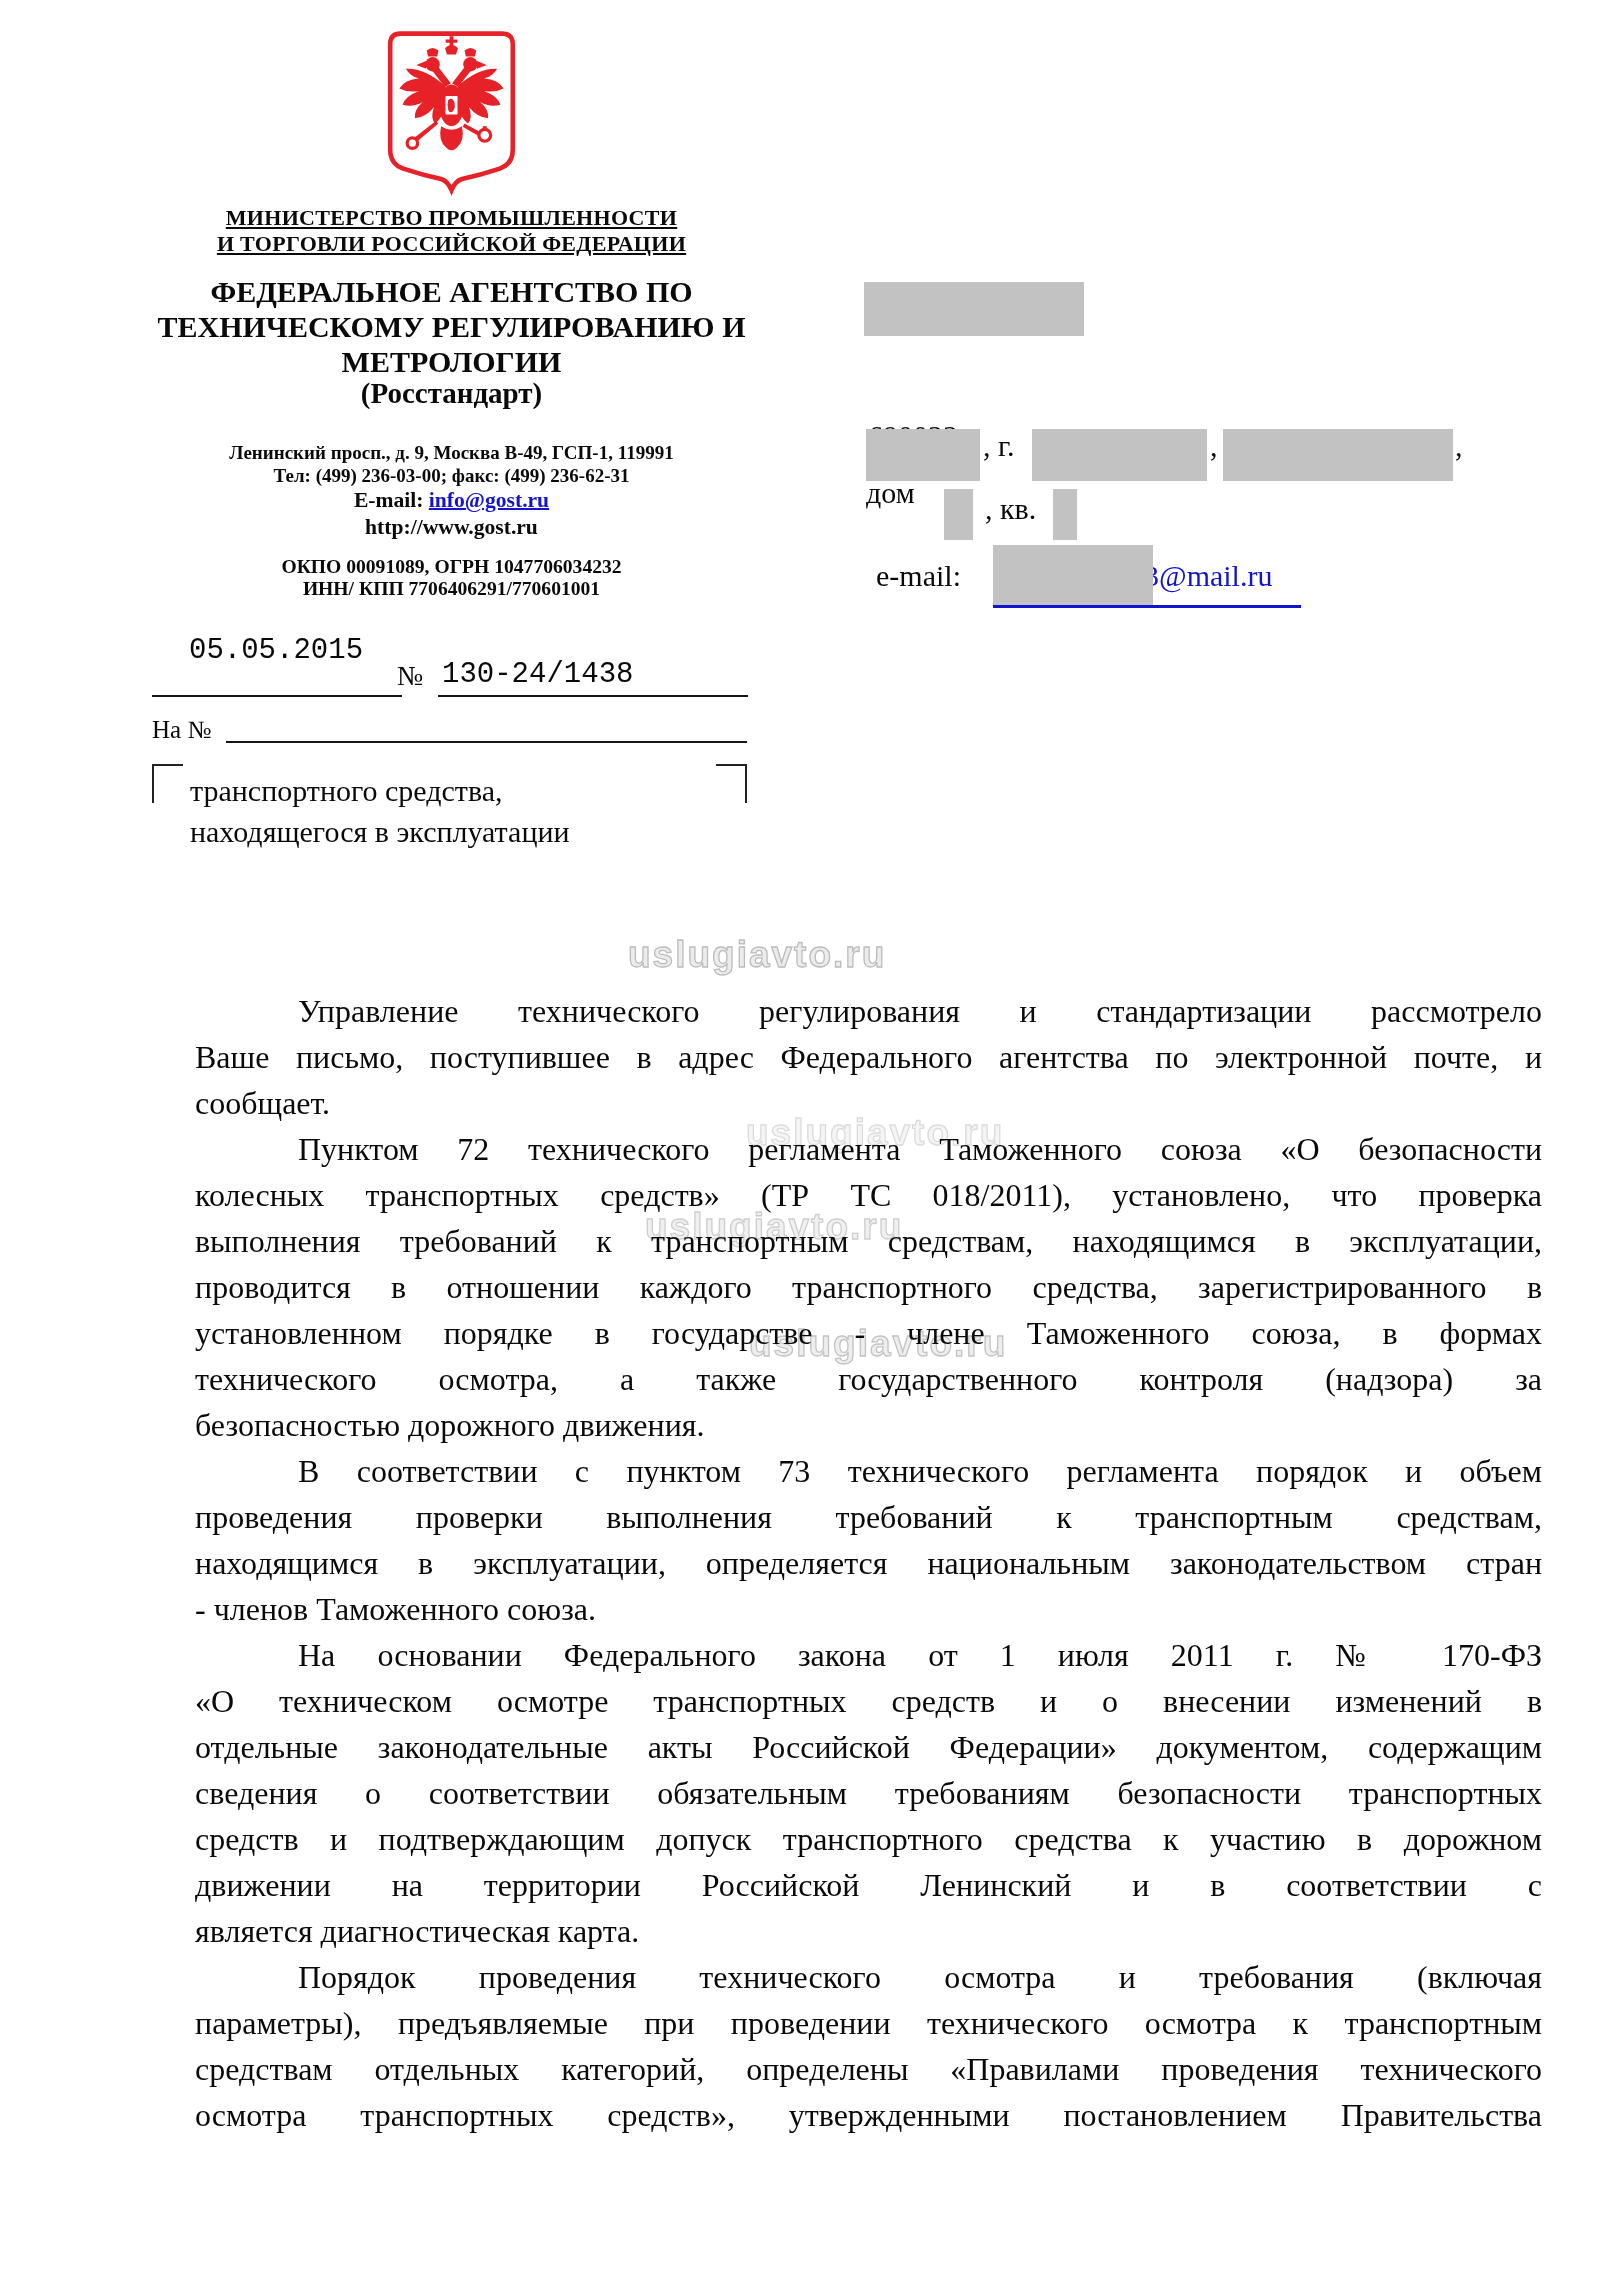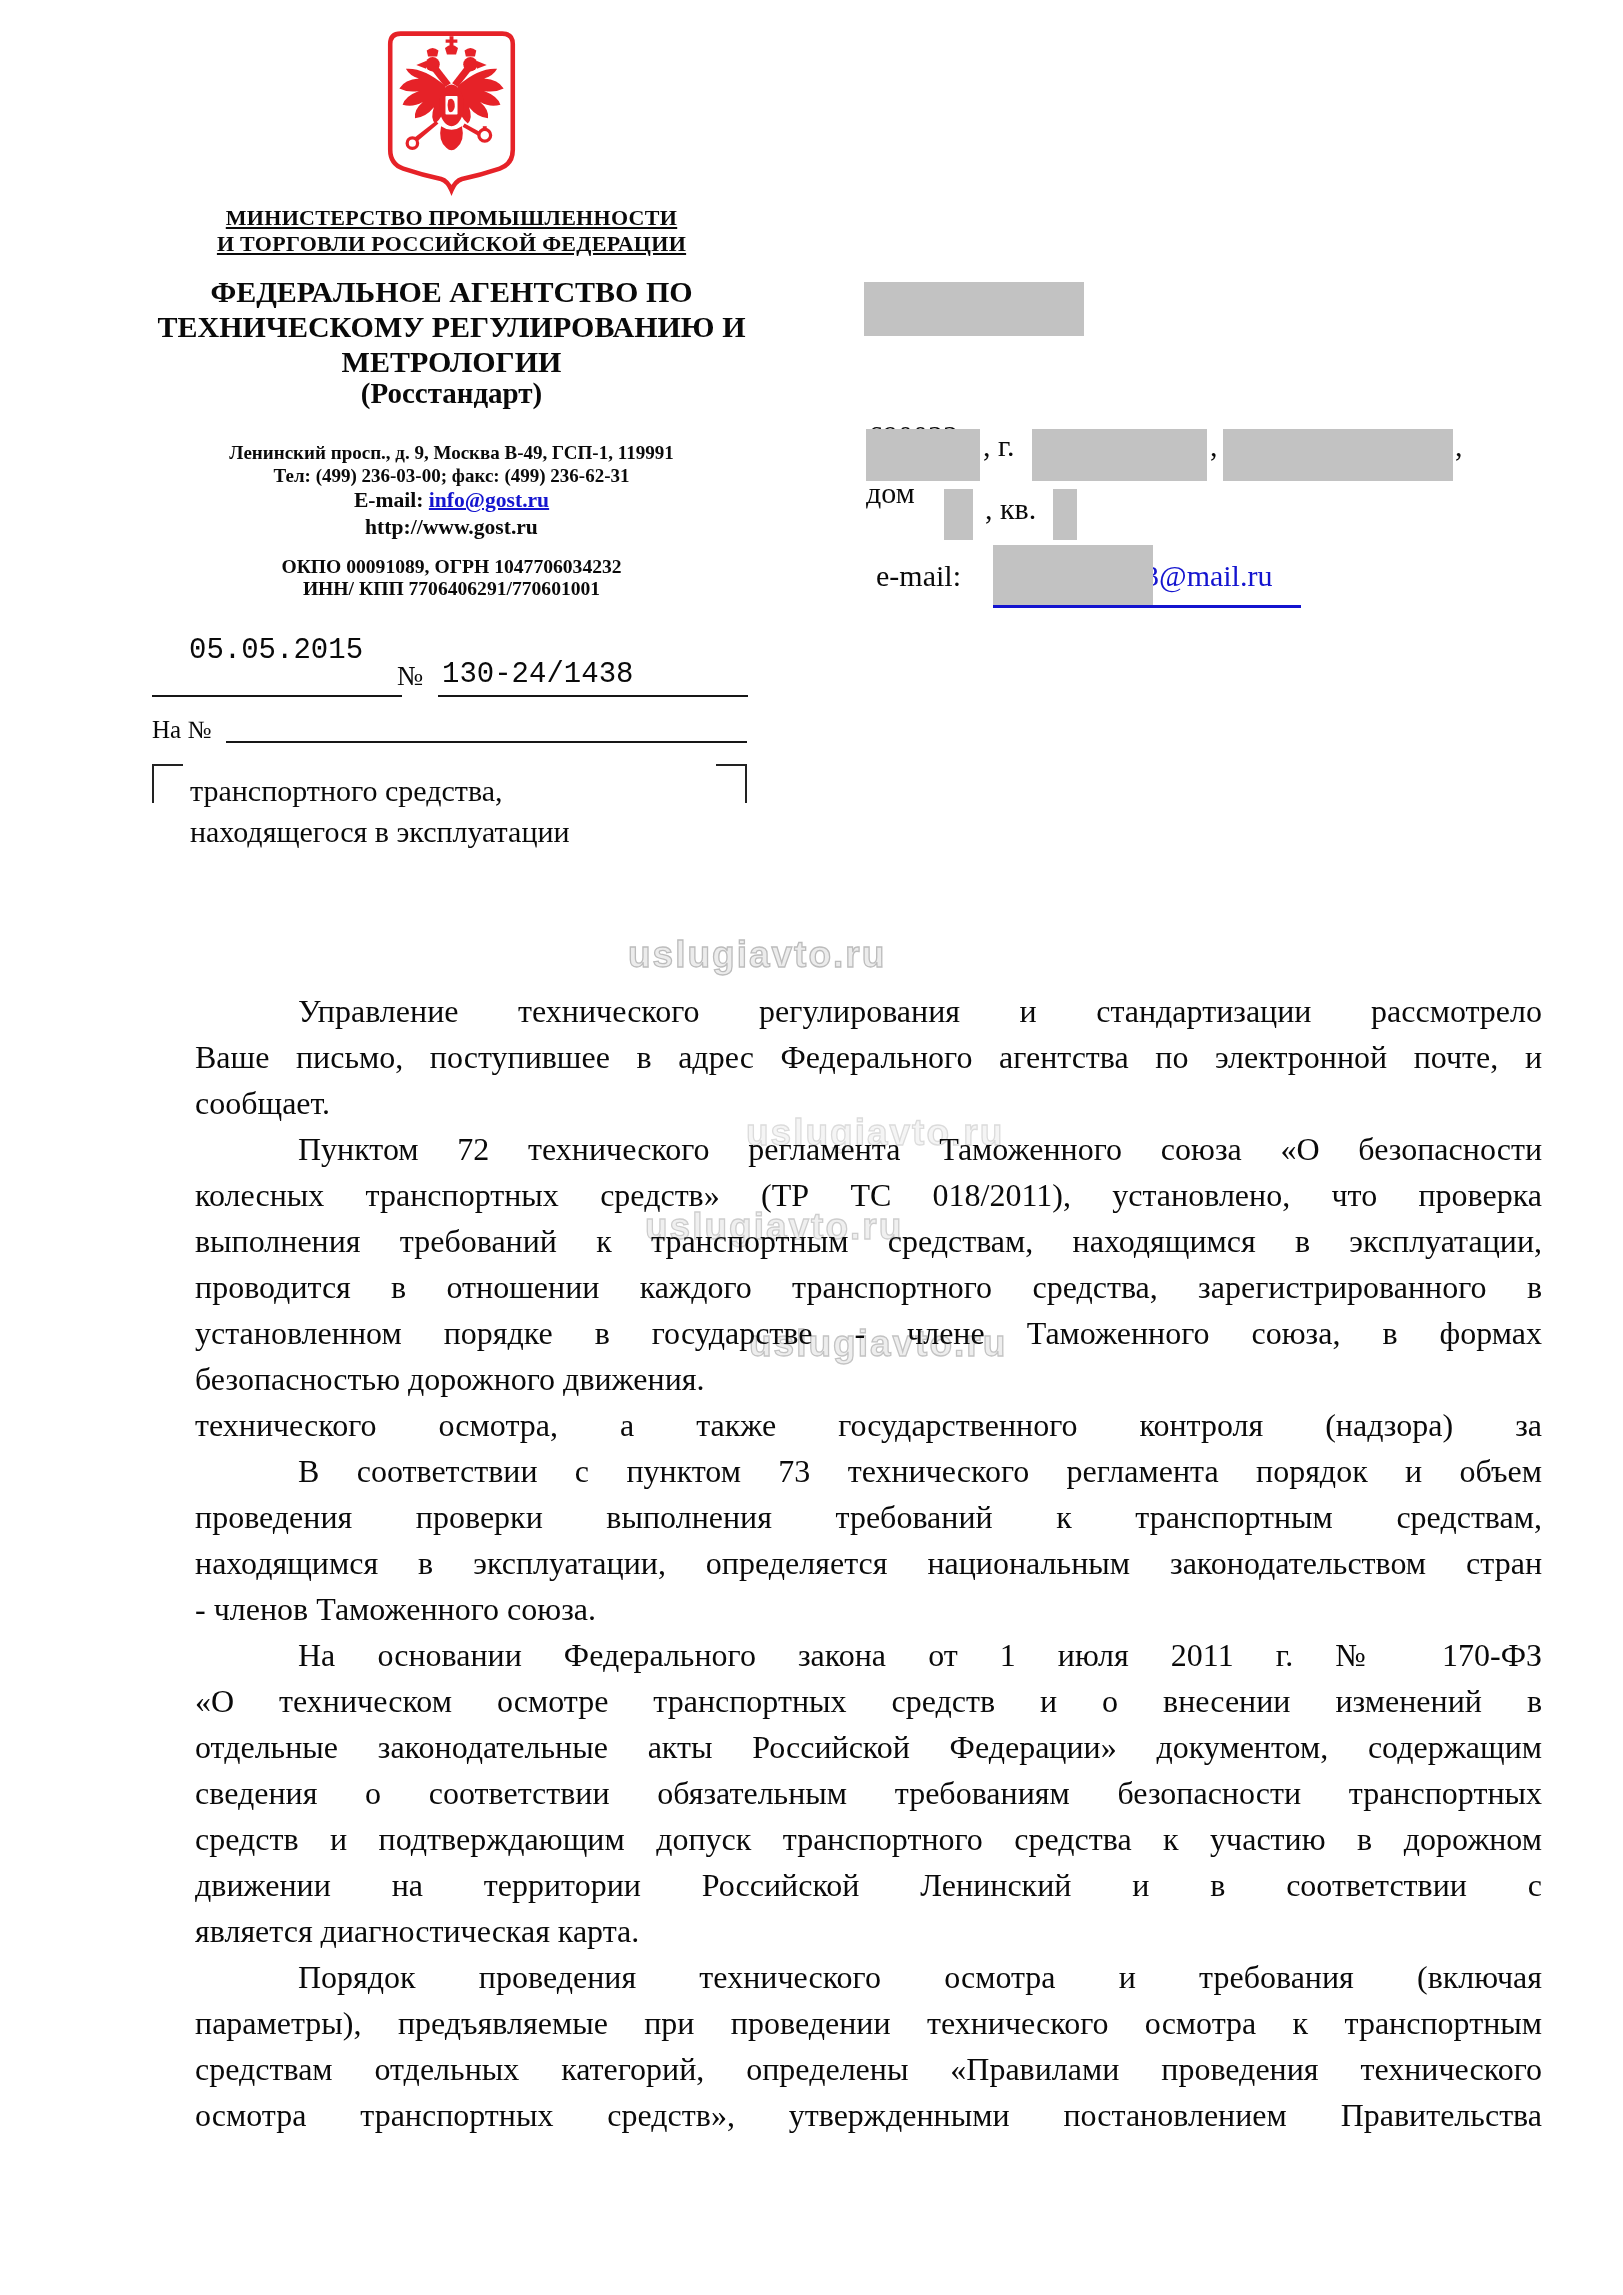--- a/index.html
+++ b/index.html
@@ -141,22 +141,22 @@
 
   <div class="abs body-block">
       <div class="bline ind">Управление технического регулирования и стандартизации рассмотрело</div>
       <div class="bline">Ваше письмо, поступившее в адрес Федерального агентства по электронной почте, и</div>
       <div class="bline fin">сообщает.</div>
       <div class="bline ind">Пунктом 72 технического регламента Таможенного союза «О безопасности</div>
       <div class="bline">колесных транспортных средств» (ТР ТС 018/2011), установлено, что проверка</div>
       <div class="bline">выполнения требований к транспортным средствам, находящимся в эксплуатации,</div>
       <div class="bline">проводится в отношении каждого транспортного средства, зарегистрированного в</div>
       <div class="bline">установленном порядке в государстве - члене Таможенного союза, в формах</div>
+      <div class="bline">технического осмотра, а также государственного контроля (надзора) за</div>
       <div class="bline fin">безопасностью дорожного движения.</div>
-      <div class="bline">технического осмотра, а также государственного контроля (надзора) за</div>
       <div class="bline ind">В соответствии с пунктом 73 технического регламента порядок и объем</div>
       <div class="bline">проведения проверки выполнения требований к транспортным средствам,</div>
       <div class="bline">находящимся в эксплуатации, определяется национальным законодательством стран</div>
       <div class="bline fin">- членов Таможенного союза.</div>
       <div class="bline ind">На основании Федерального закона от 1 июля 2011 г. № 170-ФЗ</div>
       <div class="bline">«О техническом осмотре транспортных средств и о внесении изменений в</div>
       <div class="bline">отдельные законодательные акты Российской Федерации» документом, содержащим</div>
       <div class="bline">сведения о соответствии обязательным требованиям безопасности транспортных</div>
       <div class="bline">средств и подтверждающим допуск транспортного средства к участию в дорожном</div>
       <div class="bline">движении на территории Российской Ленинский и в соответствии с</div>

